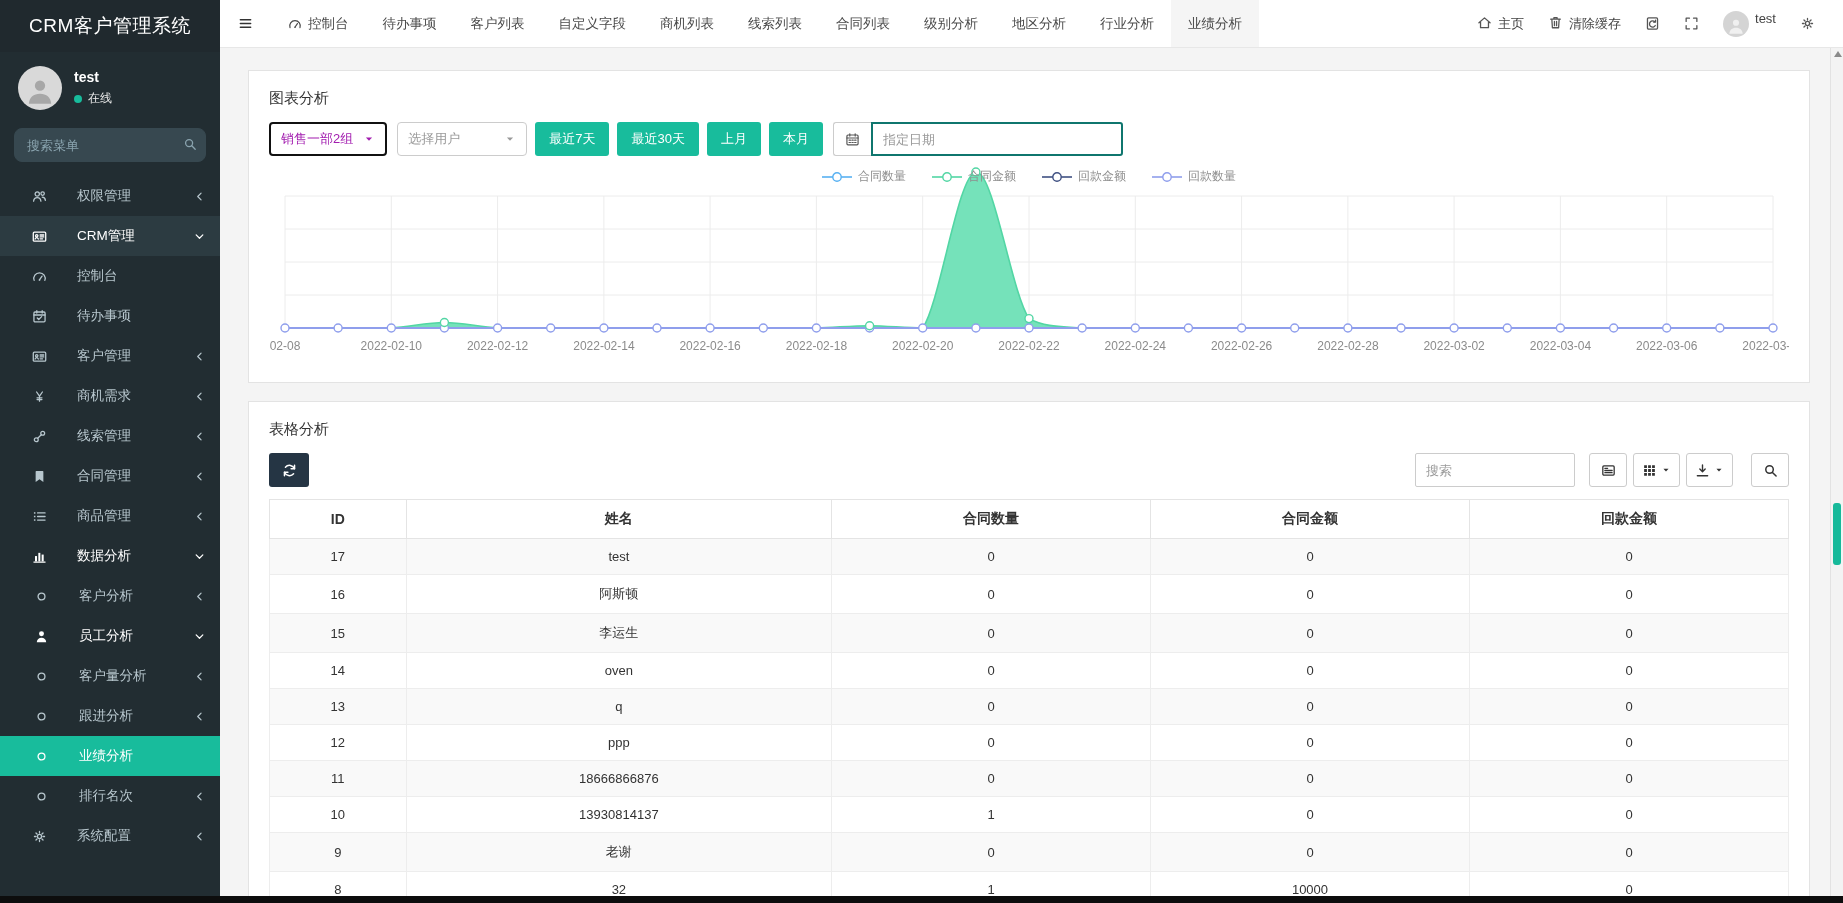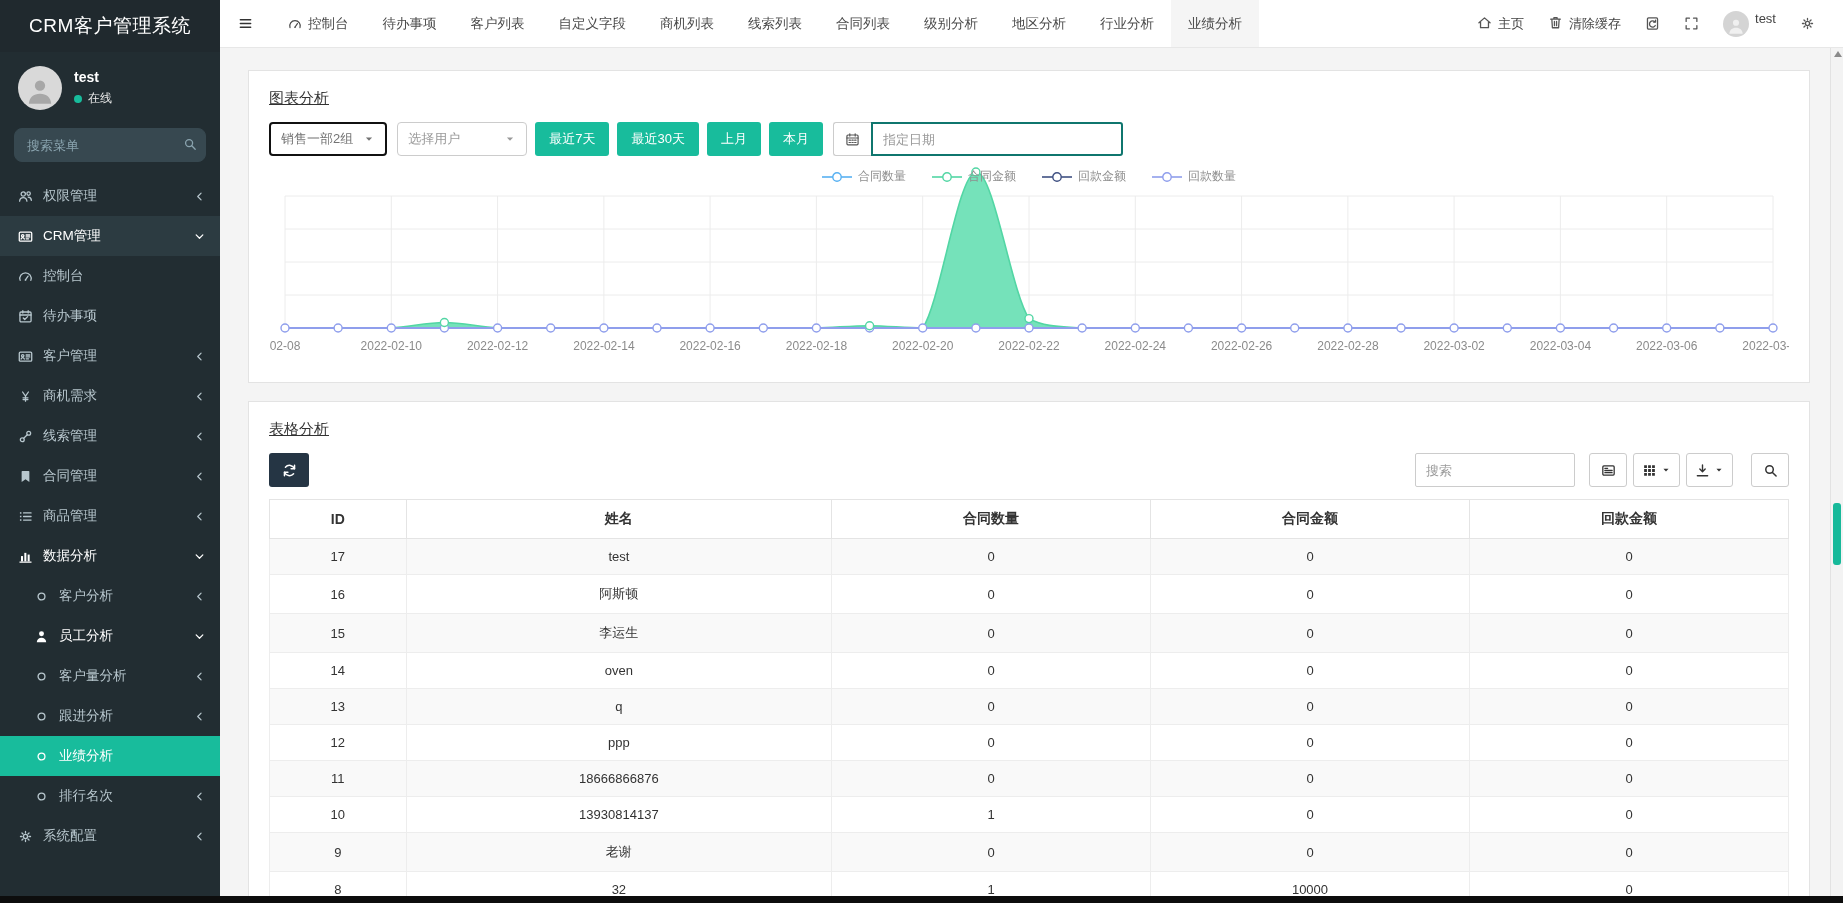--- a/index.html
+++ b/index.html
@@ -20,21 +20,21 @@
   .avatar svg { width:30px; height:30px; color:#a7a7a7; margin-top:6px; }
   .user-name { color:#fff; font-weight:bold; font-size:14px; margin-bottom:5px; }
   .user-status { font-size:12px; color:#ececec; display:flex; align-items:center; gap:6px; }
   .dot { width:8px; height:8px; border-radius:50%; background:#18bc9c; display:inline-block; }
   .side-search { margin:10px 14px 14px; position:relative; }
   .side-search input { width:100%; height:34px; background:#374850; border:1px solid #374850; border-radius:8px; color:#d8e0e4; padding:0 30px 0 12px; font-size:13px; outline:none; }
   .side-search input::placeholder { color:#8aa4af; }
   .side-search .s-ico { position:absolute; right:9px; top:9px; color:#8aa4af; }
   .side-search .s-ico svg { width:14px; height:14px; }
   .menu { padding-bottom:10px; }
-  .menu-item { display:flex; align-items:center; height:40px; padding:0 14px 0 18px; font-size:13.5px; color:#b8c7ce; cursor:pointer; }
+  .menu-item { display:flex; align-items:center; height:40px; padding:0 14px 0 32px; font-size:13.5px; color:#b8c7ce; cursor:pointer;gap:20px; }
   .menu-item .ico { margin-right:10px; flex:none; }
   .menu-item .mi-label { white-space:nowrap; }
   .menu-item .chev { margin-left:auto; display:inline-flex; }
   .menu-item .chev svg { width:13px; height:13px; }
   .menu-item.lvl2 { padding-left:34px; }
   .menu-item.highlight { background:#2c3b41; color:#fff; }
   .menu-item.open-header { color:#fff; }
   .menu-item.active { background:#18bc9c; color:#fff; }
 
   
@@ -46,25 +46,25 @@
   .tab.active { background:#f5f5f5; }
   .nav-right { margin-left:auto; display:flex; align-items:center; gap:24px; padding-right:28px; font-size:13px; color:#444; }
   .nav-right-item { display:flex; align-items:flex-start; gap:6px; cursor:pointer; color:#444; }
   .nav-right-item .ico svg { width:15px; height:15px; color:#555; }
   .nav-avatar { width:26px; height:26px; border-radius:50%; background:#d4d4d4; display:flex; align-items:center; justify-content:center; overflow:hidden; }
   .nav-avatar svg { width:18px; height:18px; color:#f0f0f0; margin-top:4px; }
 
   
   .content { position:absolute; left:220px; top:48px; right:13px; bottom:0; padding:22px 20px 0 28px; }
   .card { background:#fff; border:1px solid #e3e3e3; padding:14px 20px 14px; }
-  .card-title { font-size:15px; font-weight:400; color:#333; margin:4px 0 14px;text-decoration:underline; }
+  .card-title { font-size:15px; font-weight:400; color:#333; margin:4px 0 14px; }
 
   
   .chart-toolbar { display:flex; align-items:center; }
-  .select-focused { border:2px solid #111; border-radius:4px; background:#fff; height:34px; padding:0 10px; display:flex; align-items:center; gap:10px; font-size:13px; color:#737373; cursor:pointer; }
+  .select-focused { border:2px solid #111; border-radius:4px; background:#fff; height:34px; padding:0 10px; display:flex; align-items:center; gap:10px; font-size:13px; color:#a21caf; cursor:pointer; }
   .select-user { border:1px solid #ccc; border-radius:4px; background:#fff; height:34px; padding:0 10px; width:130px; display:flex; align-items:center; justify-content:space-between; font-size:13px; color:#999; margin-left:10px; cursor:pointer; }
   .caret svg { width:12px; height:12px; }
   .range-btns { display:flex; }
   .btn-green { background:#18bc9c; color:#fff; border:none; border-radius:3px; height:34px; padding:0 14px; font-size:13px; margin-left:8px; cursor:pointer; font-family:inherit; }
   .date-group { display:flex; margin-left:10px; }
   .date-addon { width:38px; height:34px; border:1px solid #ccc; border-right:none; border-radius:3px 0 0 3px; display:flex; align-items:center; justify-content:center; color:#555; background:#fff; cursor:pointer; }
   .date-input { height:34px; width:252px; border:2px solid #0f766e; border-radius:0 3px 3px 0; padding:10px 10px; font-size:13px; outline:none; font-family:inherit; }
   .date-input::placeholder { color:#999; }
 
   .chart-wrap { position:relative; margin-top:8px; height:204px; }

